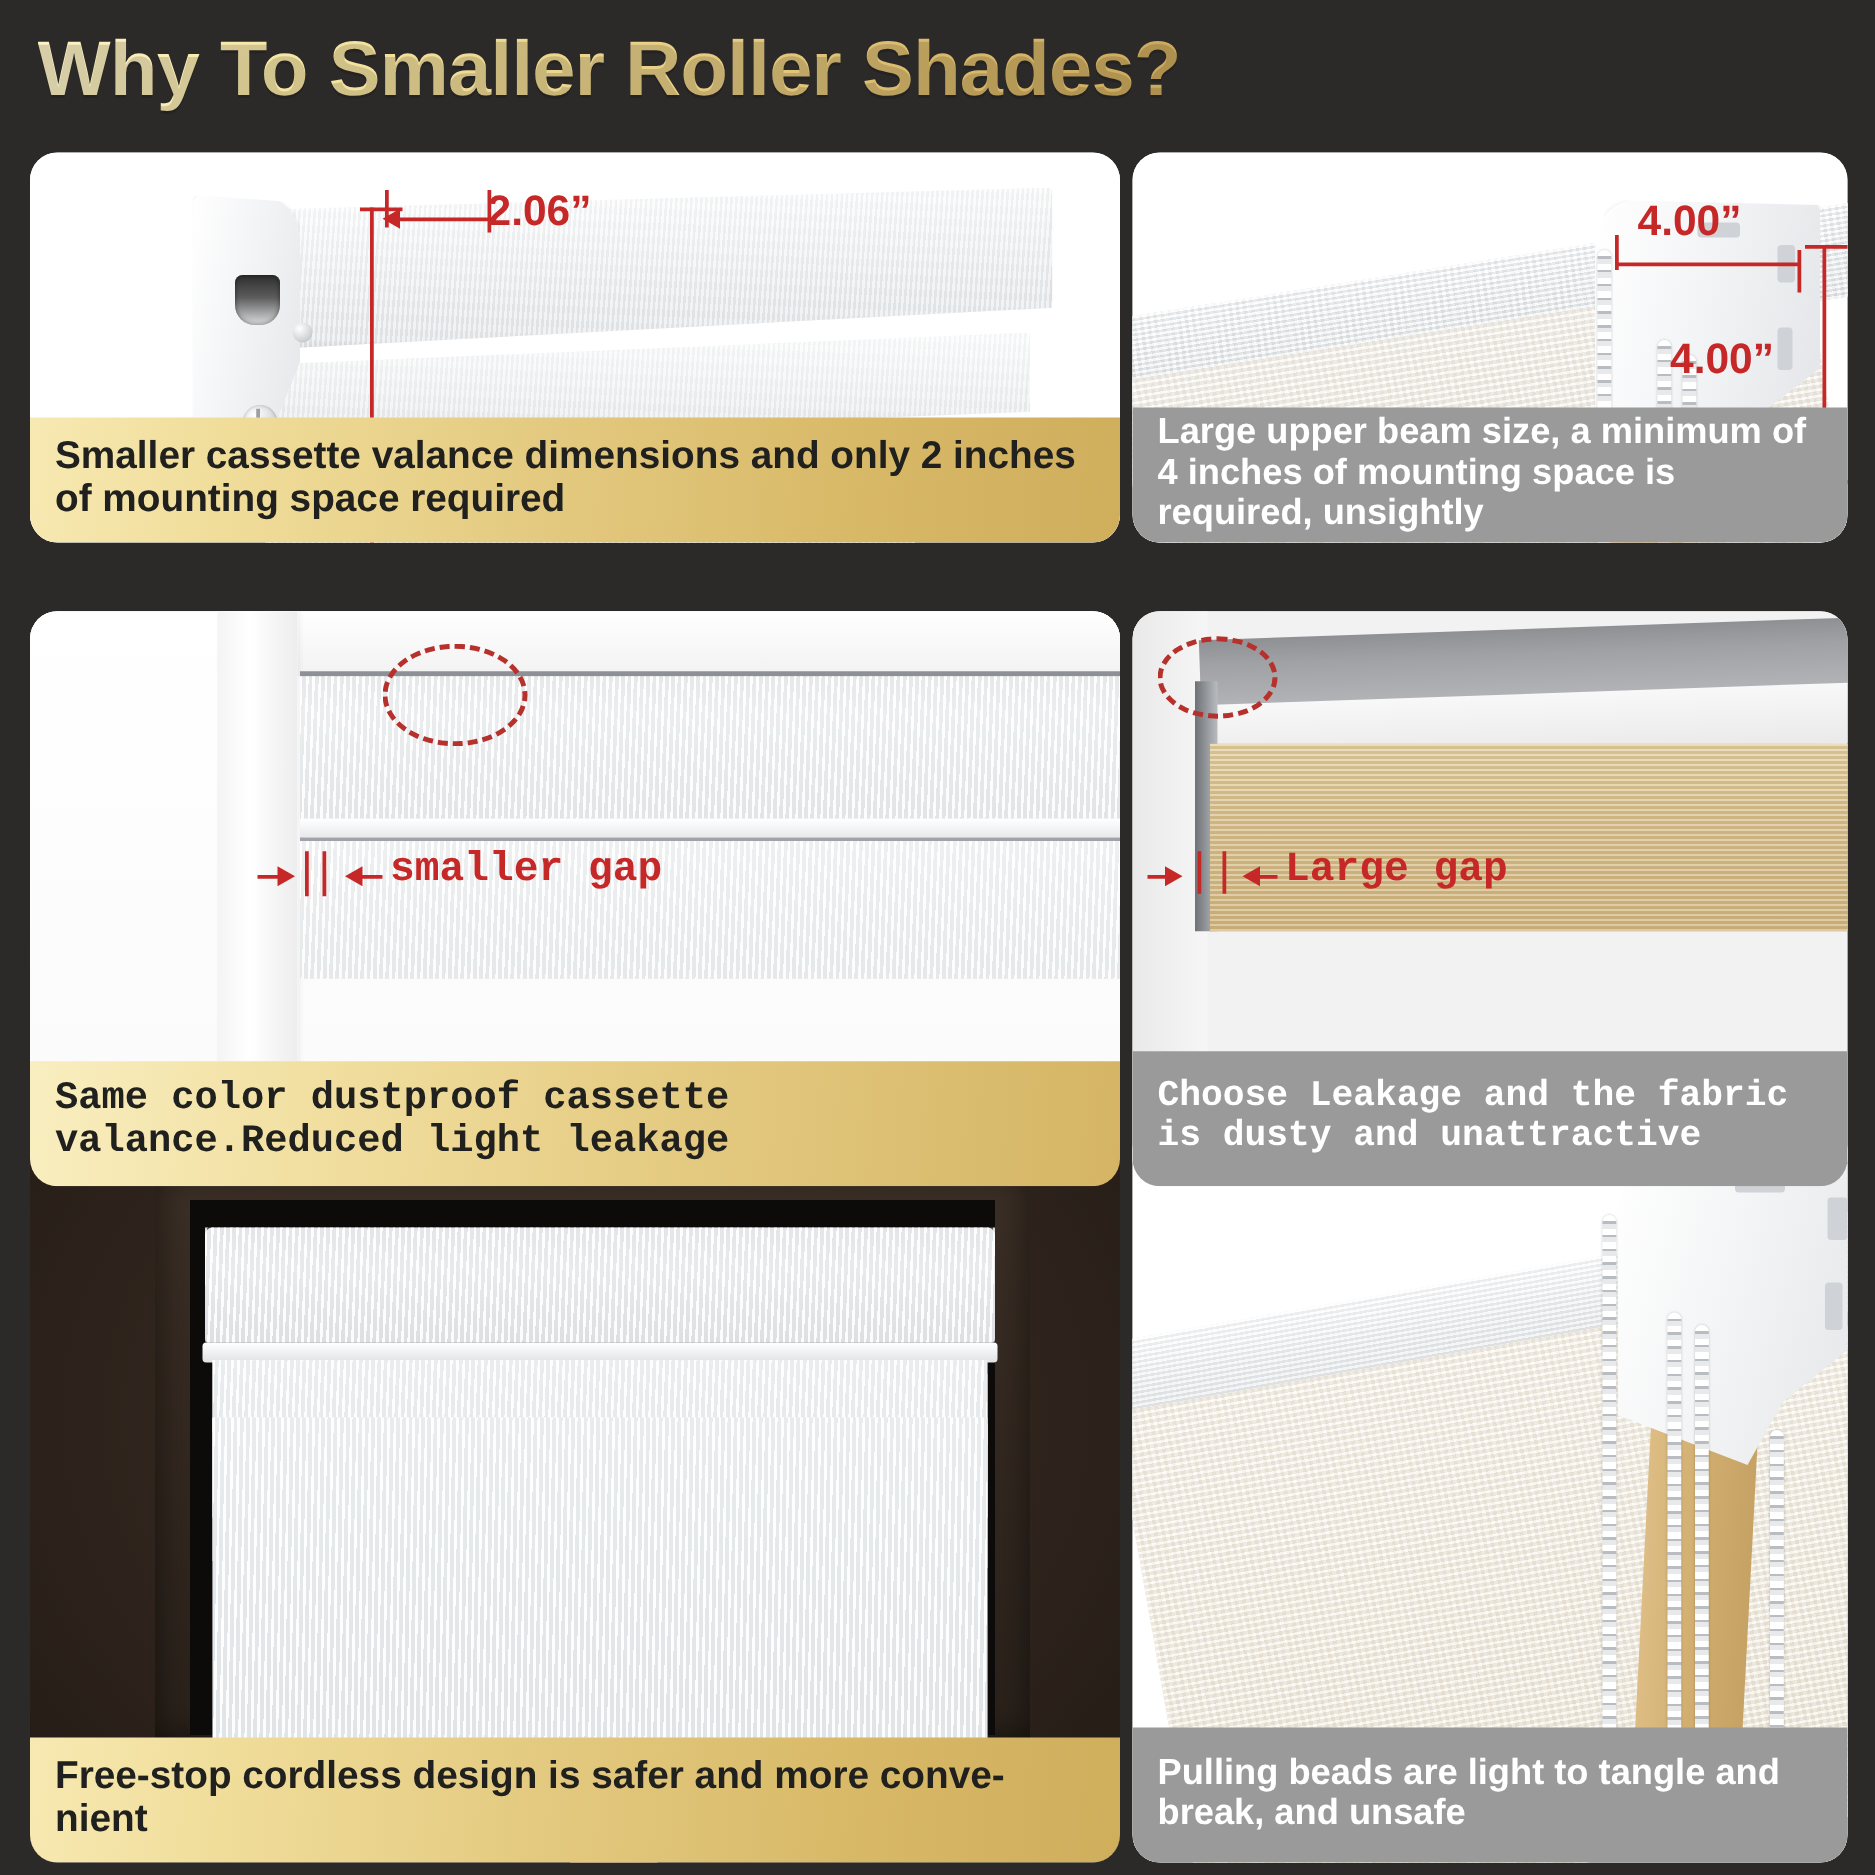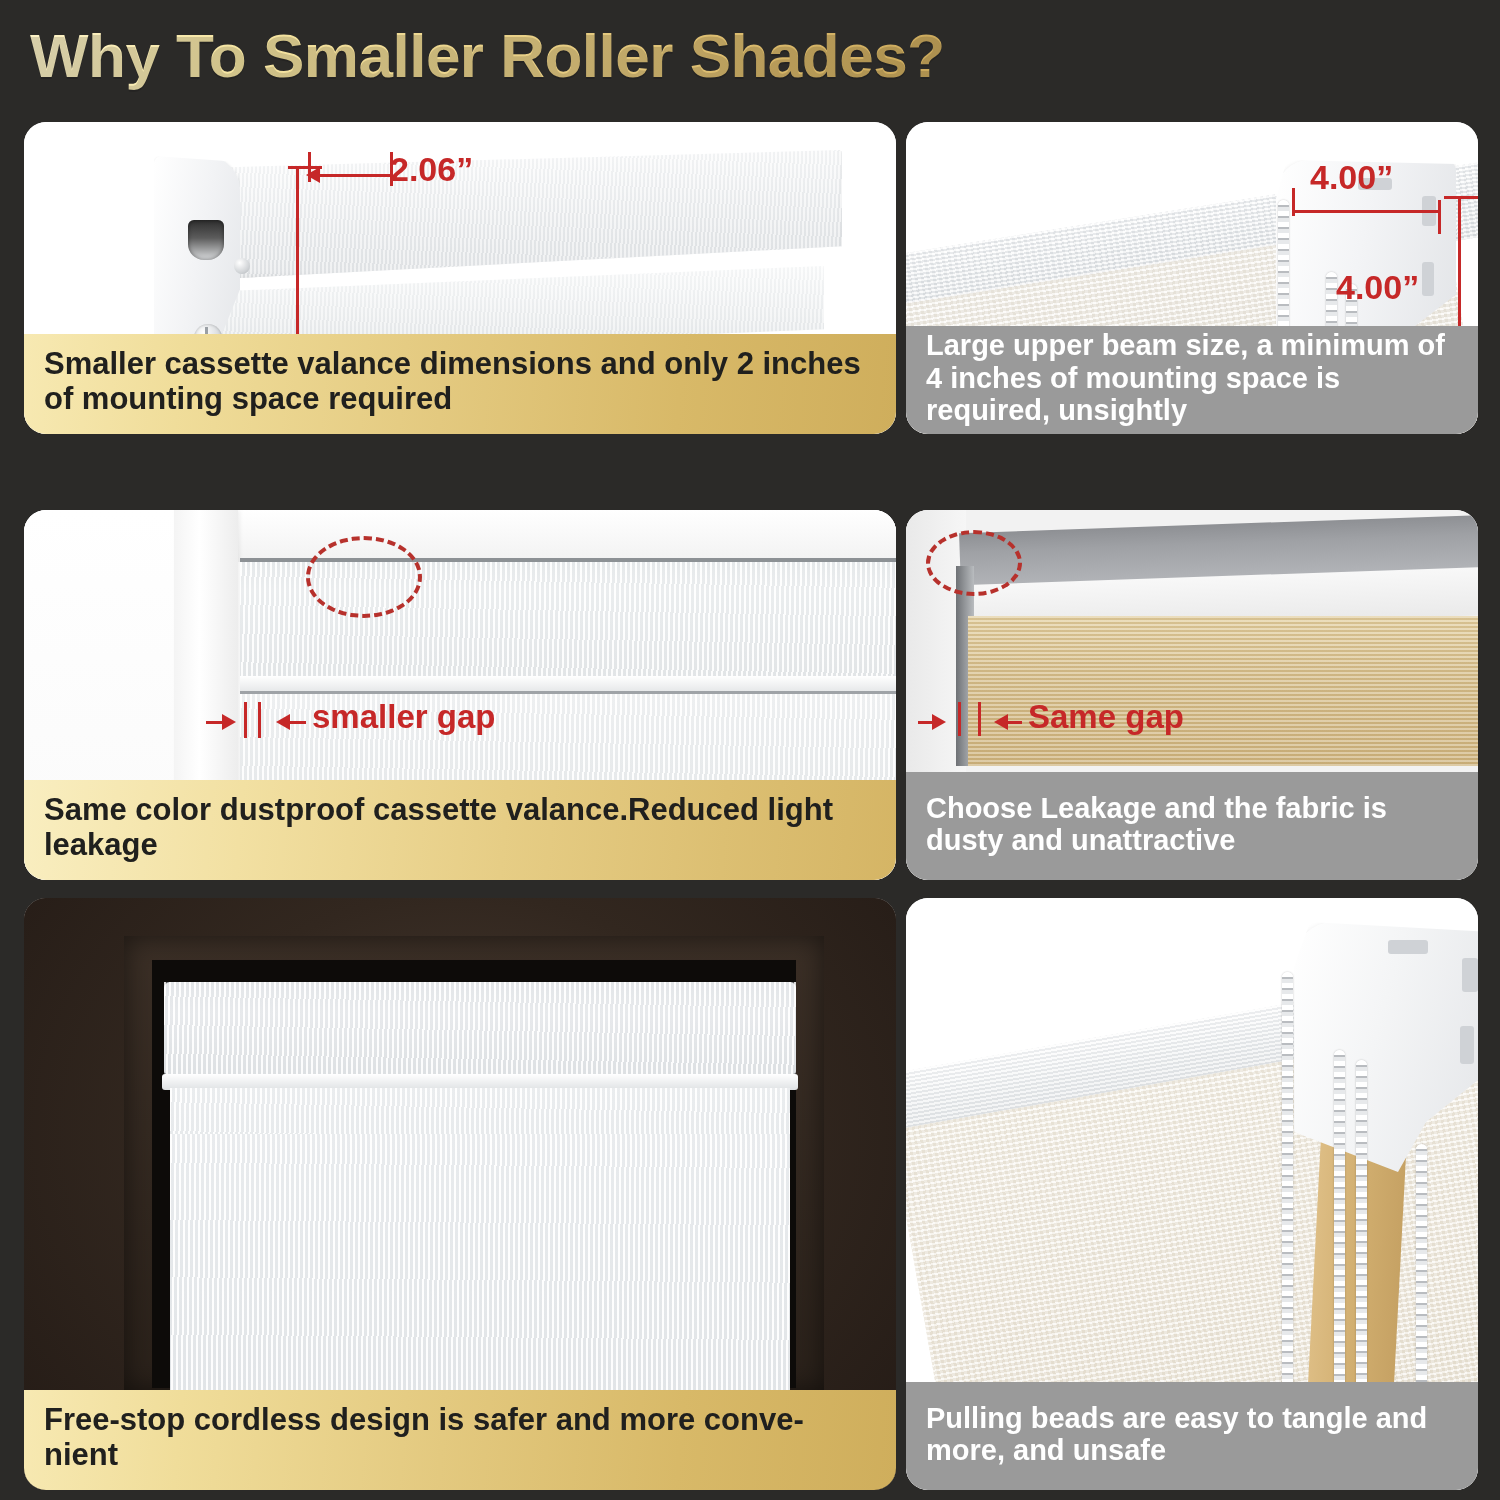--- a/index.html
+++ b/index.html
@@ -29,21 +29,21 @@
   .grid{ position:absolute; left:0; top:112px; width:1500px; height:1388px; }
 
   .panel{
     position:absolute; border-radius:22px; overflow:hidden;
     background:#ffffff;
   }
   .panel.left { left:24px; width:872px; }
   .panel.right{ left:906px; width:572px; }
 
   .row1 { top:10px;  height:312px; }
-  .row2 { top:398px; height:370px; }
+  .row2 { top:377px; height:460px;font-family:Liberation Mono, monospace; }
   .row3 { top:786px; height:592px; }
 
   .media{ position:absolute; left:0; top:0; right:0; bottom:0; overflow:hidden; }
 
   
   .caption{
     position:absolute; left:0; right:0; bottom:0;
     display:flex; align-items:center;
     padding:8px 20px 12px 20px;
     font-weight:bold; line-height:1.12;
@@ -455,21 +455,21 @@
         <div class="p4-tan"></div>
         <div class="ellipse-dash" style="left:20px;top:20px;width:96px;height:66px;"></div>
       </div>
 
       <div class="arrow r" style="left:26px;top:204px;"></div>
       <div class="dline h" style="left:12px;top:211px;width:18px;"></div>
       <div class="dline v" style="left:52px;top:192px;height:34px;"></div>
       <div class="dline v" style="left:72px;top:192px;height:34px;"></div>
       <div class="arrow l" style="left:88px;top:204px;"></div>
       <div class="dline h" style="left:100px;top:211px;width:16px;"></div>
-      <div class="dlabel" style="left:122px;top:188px;font-size:33px;">Same gap</div>
+      <div class="dlabel" style="left:122px;top:188px;font-size:33px;">Large gap</div>
     </div>
     <div class="caption gray cap-h2">Choose Leakage and the fabric is dusty and unattractive</div>
   </div>
 
   <div class="panel left row3">
     <div class="media">
       <div class="scene">
         <div class="wall"></div>
         <div class="win-frame"></div>
         <div class="win-open"></div>
@@ -511,16 +511,16 @@
         <div class="br-slot" style="left:556px;top:60px;width:16px;height:34px;"></div>
         <div class="br-slot" style="left:554px;top:128px;width:14px;height:38px;"></div>
         <div class="br-slot" style="left:482px;top:42px;width:40px;height:14px;"></div>
 
         <div class="bead" style="left:376px;top:74px;height:500px;"></div>
         <div class="bead" style="left:428px;top:152px;height:430px;"></div>
         <div class="bead" style="left:450px;top:162px;height:420px;"></div>
         <div class="bead" style="left:510px;top:246px;height:336px;"></div>
       </div>
     </div>
-    <div class="caption gray cap-h2">Pulling beads are easy to tangle and more, and unsafe</div>
+    <div class="caption gray cap-h2">Pulling beads are light to tangle and break, and unsafe</div>
   </div>
 
 </div>
 
 </body></html>

